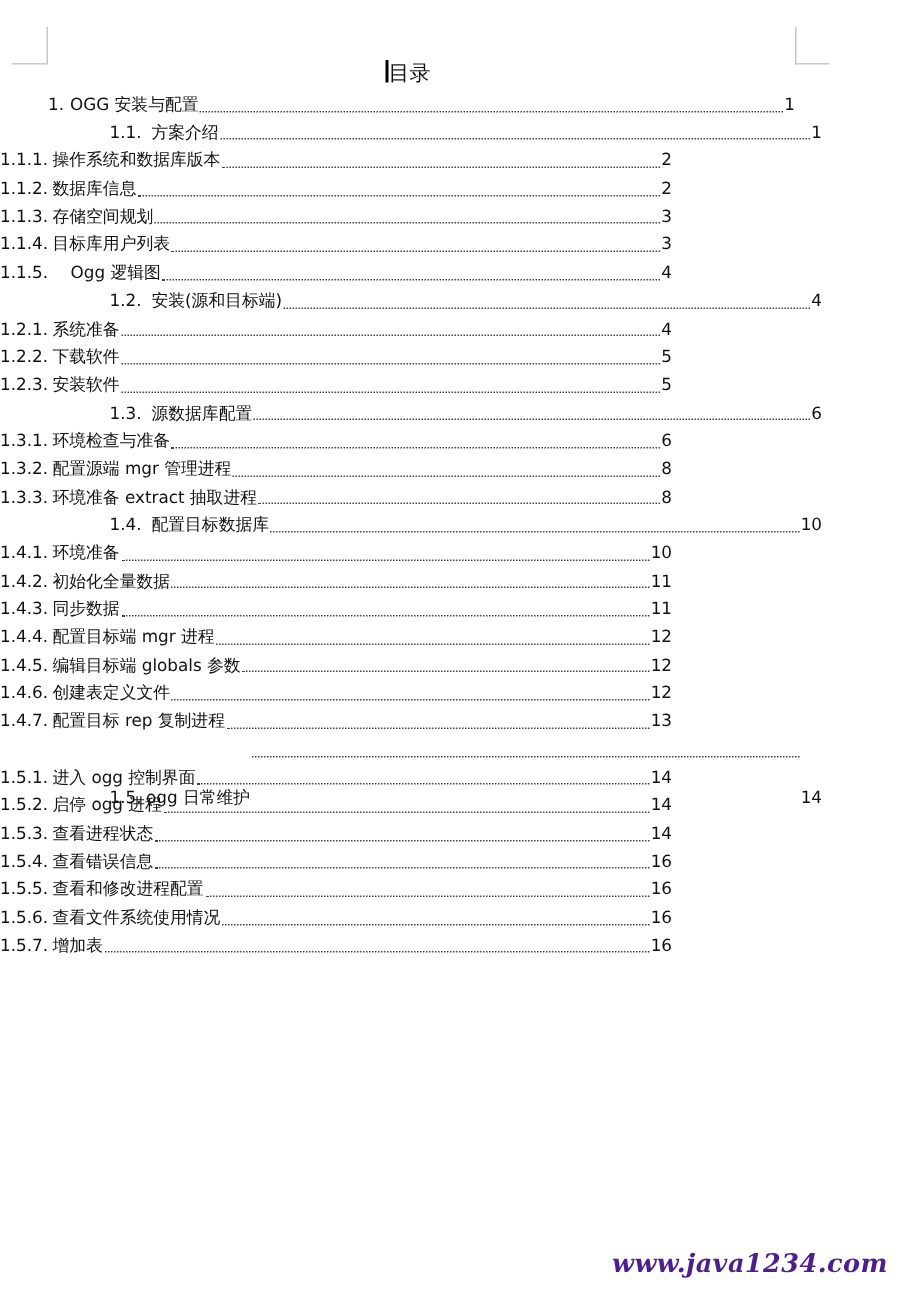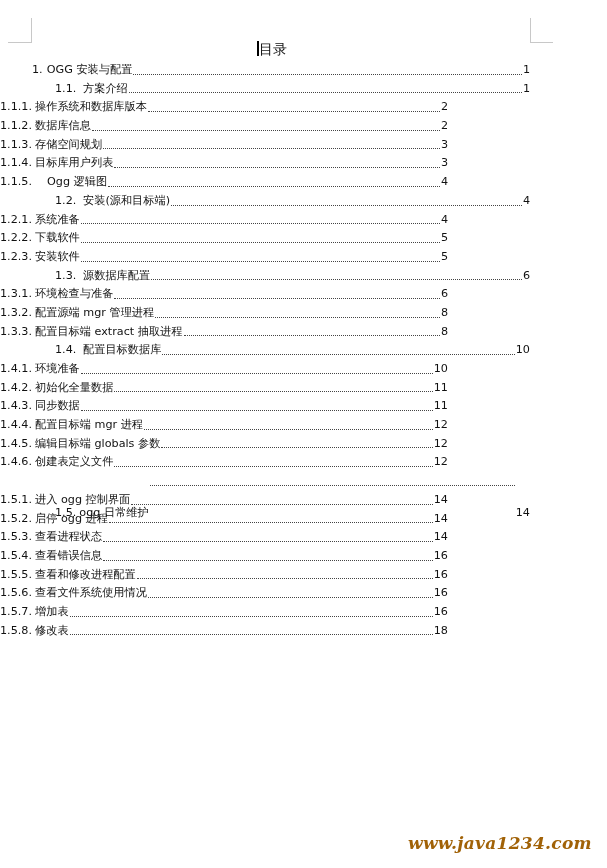--- a/index.html
+++ b/index.html
@@ -25,30 +25,30 @@
     }
     .row .num { flex: none; }
     .row .txt { flex: none; }
     .row .leader {
       flex: 1 1 auto; margin: 0 1px; height: 1px; align-self: flex-end; margin-bottom: 5px;
       border-bottom: 1px dotted #444;
     }
     .row .page { flex: none; text-align: right; }
     .l1 { padding-left: 32px; width: 498px; }
     .l1 .num { width: auto; margin-right: 4px; }
-    .l2 { padding-left: 55px; width: 475px; }
+    .l2 { padding-left: 73px; width: 475px; }
     .l2 .num { width: 28px; }
     .l2.tight .num { width: auto; margin-right: 3px; margin-top: 32px; }
     .l3 { width: 448px; }
     .l3 .num { width: 35px; }
     .l3.tight .num { width: auto; margin-right: 15px; }
     .watermark {
       position: absolute; left: 408px; top: 833px;
       font-family: "DejaVu Serif", "Liberation Serif", serif; font-style: italic; font-weight: bold;
-      font-size: 17px; color: #a16207; letter-spacing: 0.3px;
+      font-size: 17px; color: #4c1d95; letter-spacing: 0.3px;
     }
   </style>
 </head>
 <body>
 
 <div class="corner corner-tl"></div>
 <div class="corner corner-tr"></div>
 
 <div class="title">
   <span class="cursor"></span><span>目录</span>
@@ -134,21 +134,21 @@
       <span class="page">6</span>
     </div>
     <div class="row l3">
       <span class="num">1.3.2.</span>
       <span class="txt">配置源端 mgr 管理进程</span>
       <span class="leader"></span>
       <span class="page">8</span>
     </div>
     <div class="row l3">
       <span class="num">1.3.3.</span>
-      <span class="txt">配置目标端 extract 抽取进程</span>
+      <span class="txt">环境准备 extract 抽取进程</span>
       <span class="leader"></span>
       <span class="page">8</span>
     </div>
     <div class="row l2">
       <span class="num">1.4.</span>
       <span class="txt">配置目标数据库</span>
       <span class="leader"></span>
       <span class="page">10</span>
     </div>
     <div class="row l3">
@@ -179,20 +179,26 @@
       <span class="num">1.4.5.</span>
       <span class="txt">编辑目标端 globals 参数</span>
       <span class="leader"></span>
       <span class="page">12</span>
     </div>
     <div class="row l3">
       <span class="num">1.4.6.</span>
       <span class="txt">创建表定义文件</span>
       <span class="leader"></span>
       <span class="page">12</span>
+    </div>
+    <div class="row l3">
+      <span class="num">1.4.7.</span>
+      <span class="txt">配置目标 rep 复制进程</span>
+      <span class="leader"></span>
+      <span class="page">13</span>
     </div>
     <div class="row l2 tight">
       <span class="num">1.5.</span>
       <span class="txt">ogg 日常维护</span>
       <span class="leader"></span>
       <span class="page">14</span>
     </div>
     <div class="row l3">
       <span class="num">1.5.1.</span>
       <span class="txt">进入 ogg 控制界面</span>
@@ -228,21 +234,15 @@
       <span class="txt">查看文件系统使用情况</span>
       <span class="leader"></span>
       <span class="page">16</span>
     </div>
     <div class="row l3">
       <span class="num">1.5.7.</span>
       <span class="txt">增加表</span>
       <span class="leader"></span>
       <span class="page">16</span>
     </div>
-    <div class="row l3">
-      <span class="num">1.5.8.</span>
-      <span class="txt">修改表</span>
-      <span class="leader"></span>
-      <span class="page">18</span>
-    </div>
   </div>
 
 <div class="watermark">www.java1234.com</div>
 
 </body></html>

